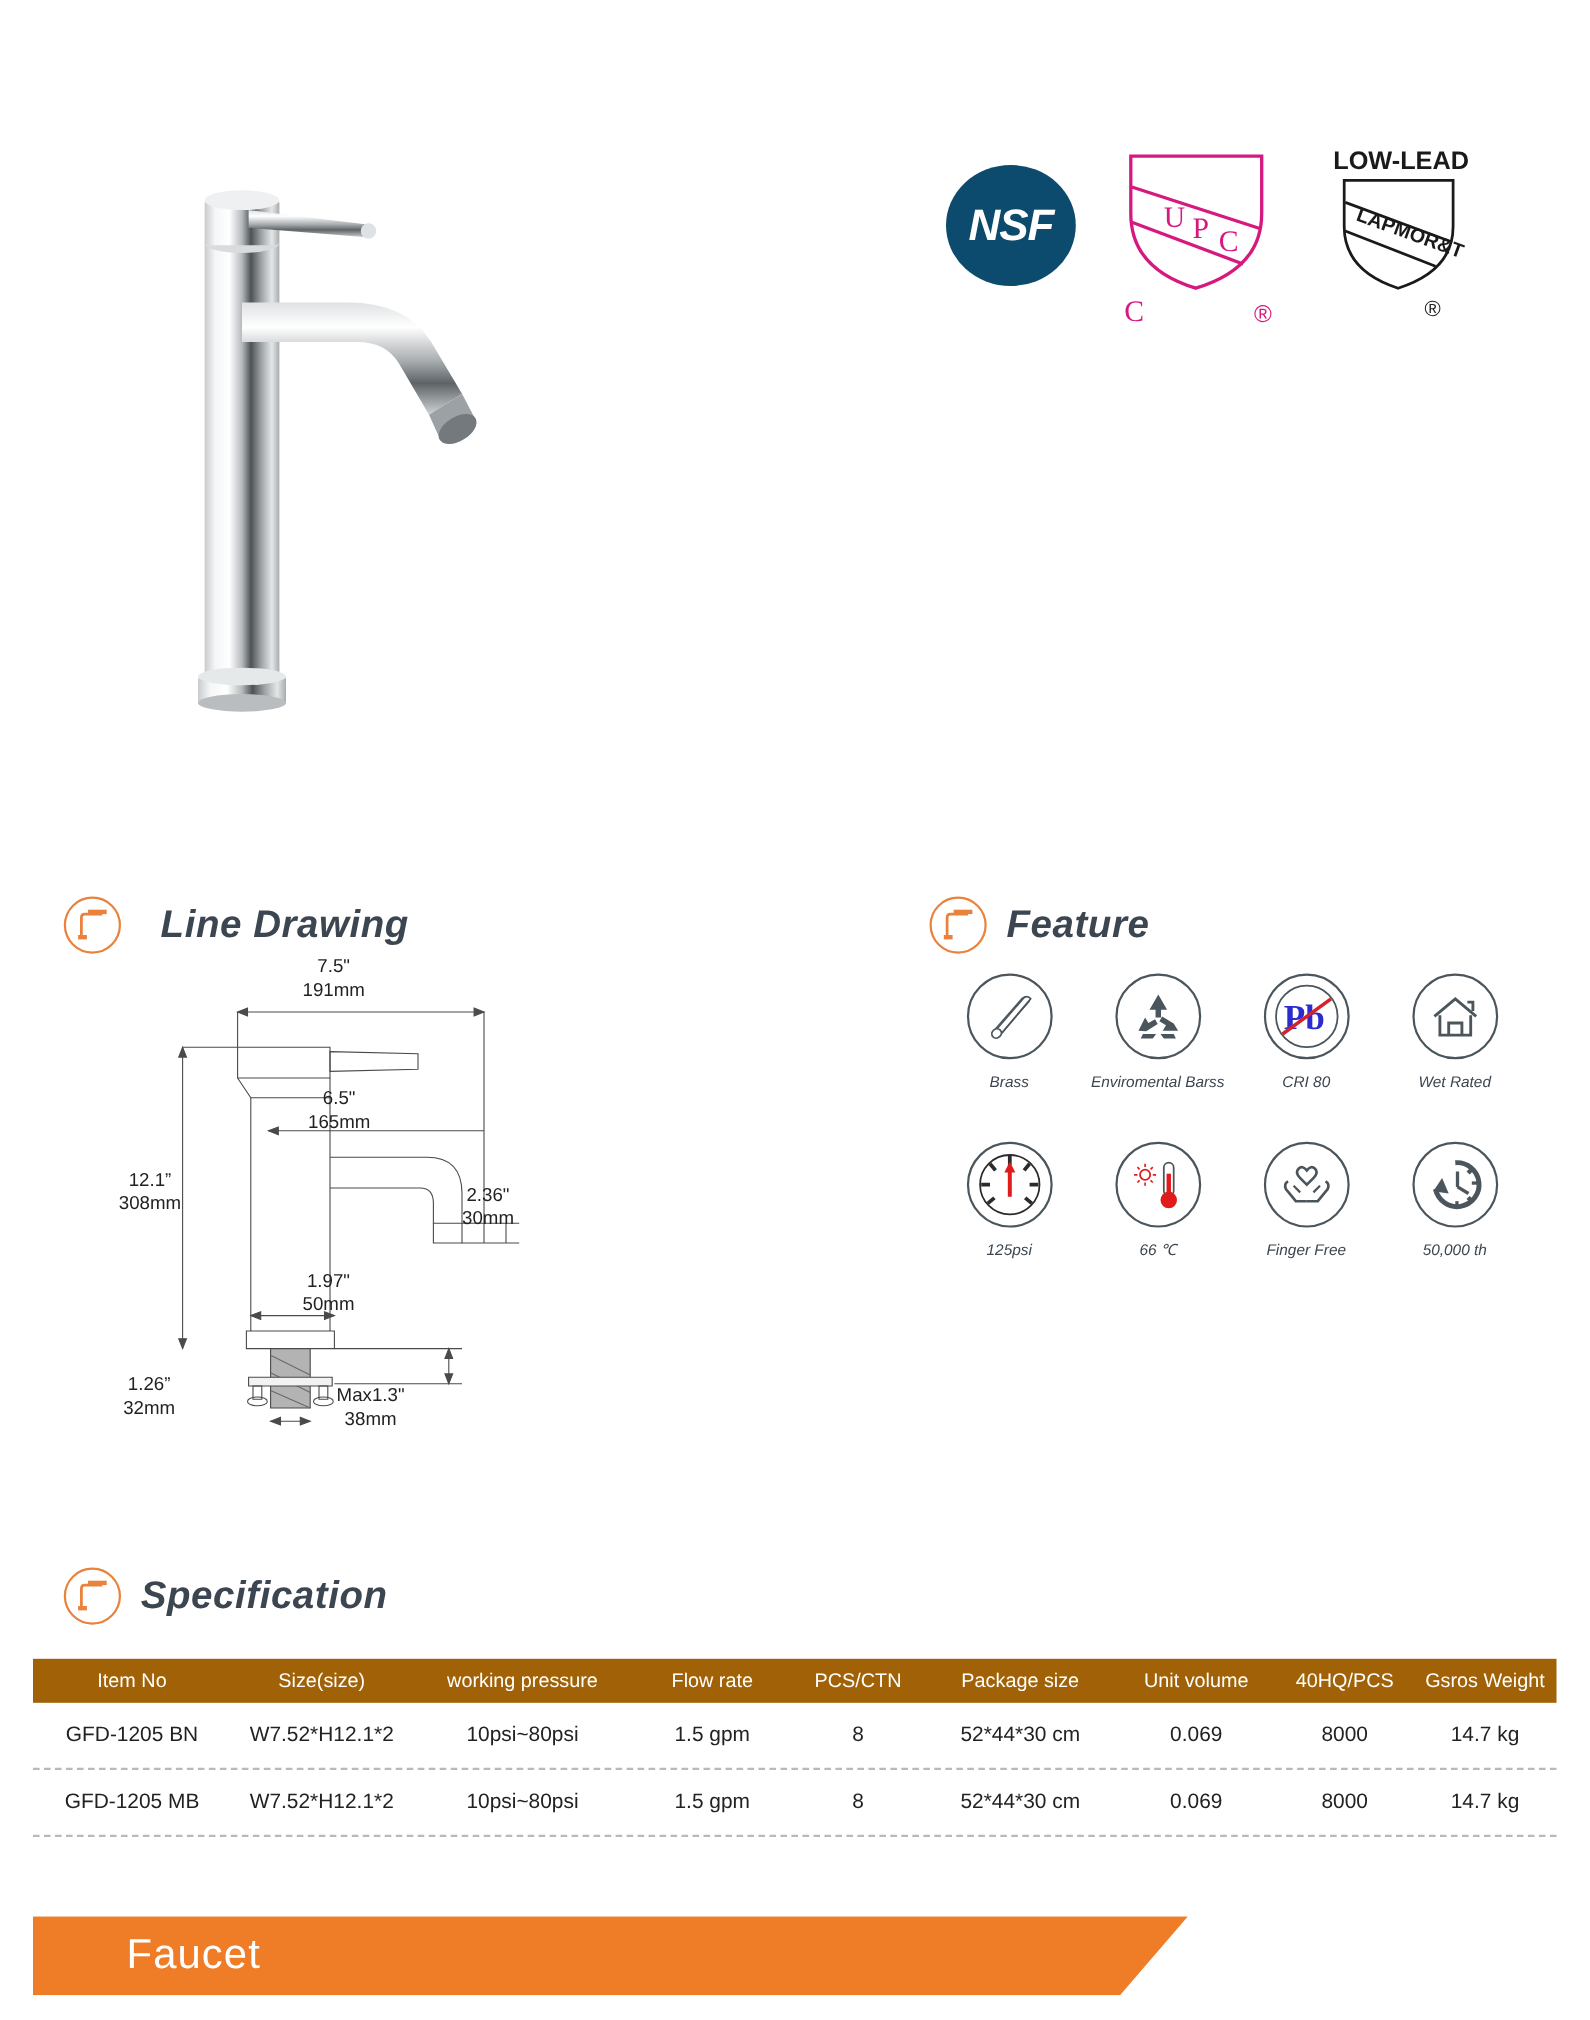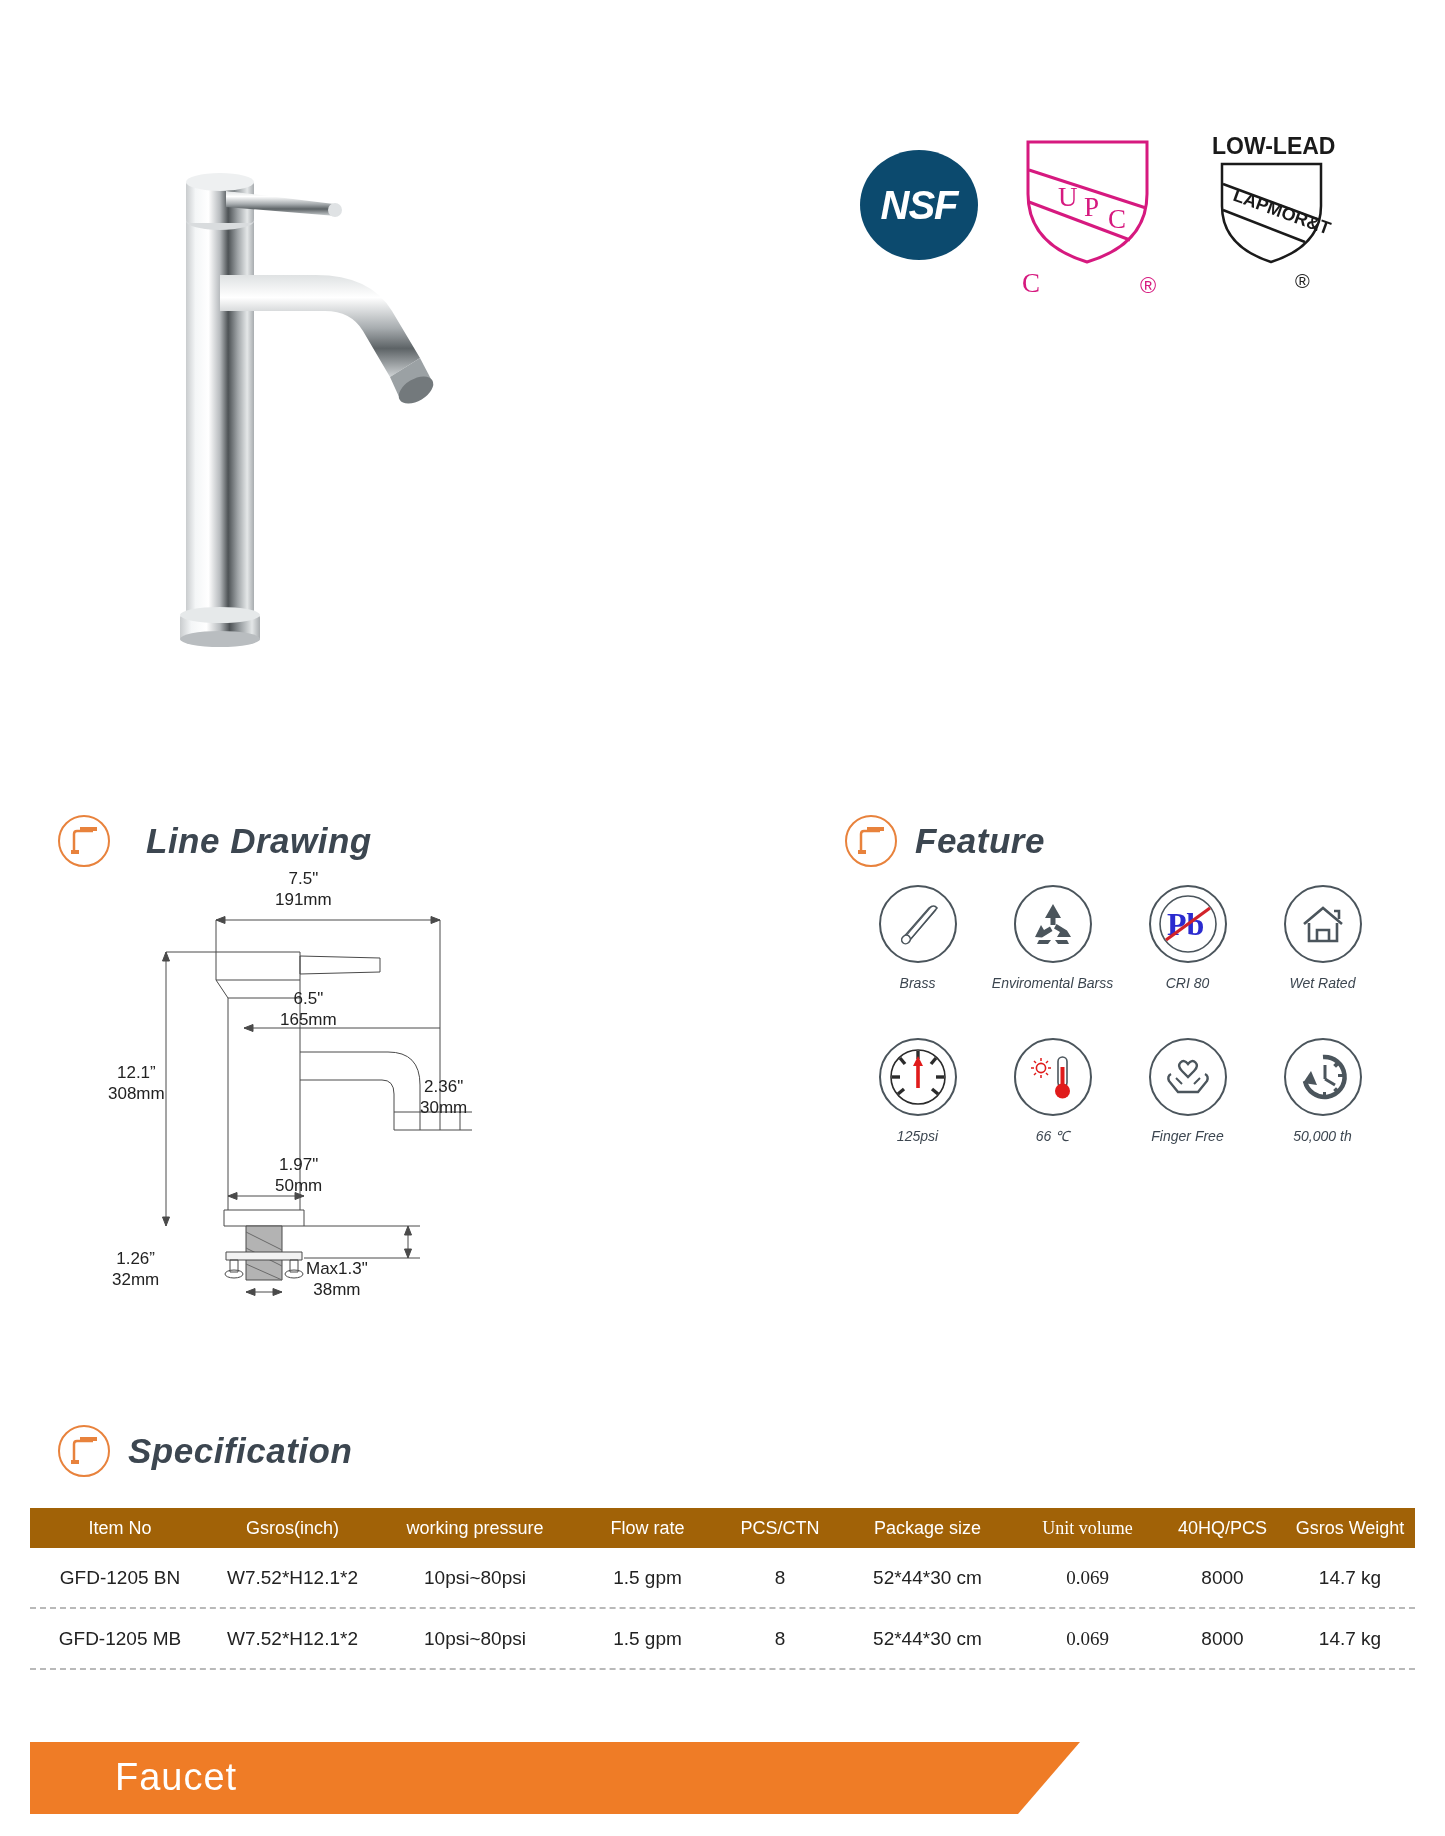--- a/index.html
+++ b/index.html
@@ -64,21 +64,21 @@
   .spec-header {
     display:flex; background:#a16207; color:#fff; height:40px; align-items:center;
     font-size:18px;
   }
   .spec-header > div { text-align:center; }
   .spec-row { display:flex; height:59px; align-items:center; font-size:19px; color:#222; }
   .spec-row > div { text-align:center; }
   .spec-sep { border-top:2px dashed #b9b9b9; height:0; }
   .c0 { width:180px; } .c1 { width:165px; } .c2 { width:200px; }
   .c3 { width:145px; } .c4 { width:120px; } .c5 { width:175px; }
-  .c6 { width:145px;font-family:Liberation Serif, serif; } .c7 { width:125px; } .c8 { width:130px; }
+  .c6 { width:145px; } .c7 { width:125px; } .c8 { width:130px; }
 
   
   .footer { position:absolute; left:30px; top:1742px; width:1385px; height:72px; }
   .footer-bar {
     position:absolute; left:0; top:0; width:1050px; height:72px; background:#ef7c26;
     clip-path: polygon(0 0, 1050px 0, 988px 72px, 0 72px);
   }
   .footer-label {
     position:absolute; left:85px; top:14px; font-size:38px; 
     color:#fff; font-weight:normal; letter-spacing:1px;
@@ -419,21 +419,21 @@
       <rect x="20" y="10" width="17" height="4" fill="#e8823c"></rect>
       <rect x="11" y="33" width="8" height="4" fill="#e8823c"></rect>
     </svg>
   </span>
   <span class="head-title">Specification</span>
 </div>
 
 <div class="spec-table">
   <div class="spec-header">
     <div class="c0">Item  No</div>
-    <div class="c1">Gsros(inch)</div>
+    <div class="c1">Size(size)</div>
     <div class="c2">working pressure</div>
     <div class="c3">Flow rate</div>
     <div class="c4">PCS/CTN</div>
     <div class="c5">Package size</div>
     <div class="c6">Unit volume</div>
     <div class="c7">40HQ/PCS</div>
     <div class="c8">Gsros Weight</div>
   </div>
 
   <div class="spec-row">

